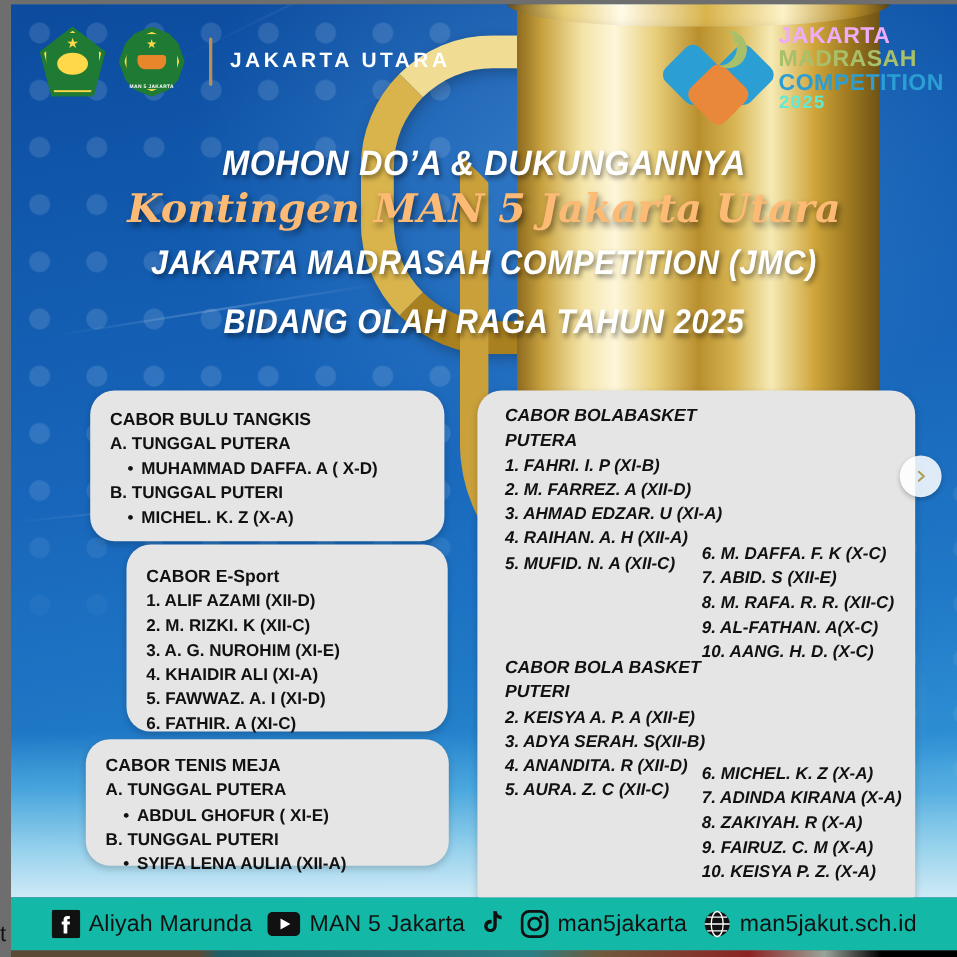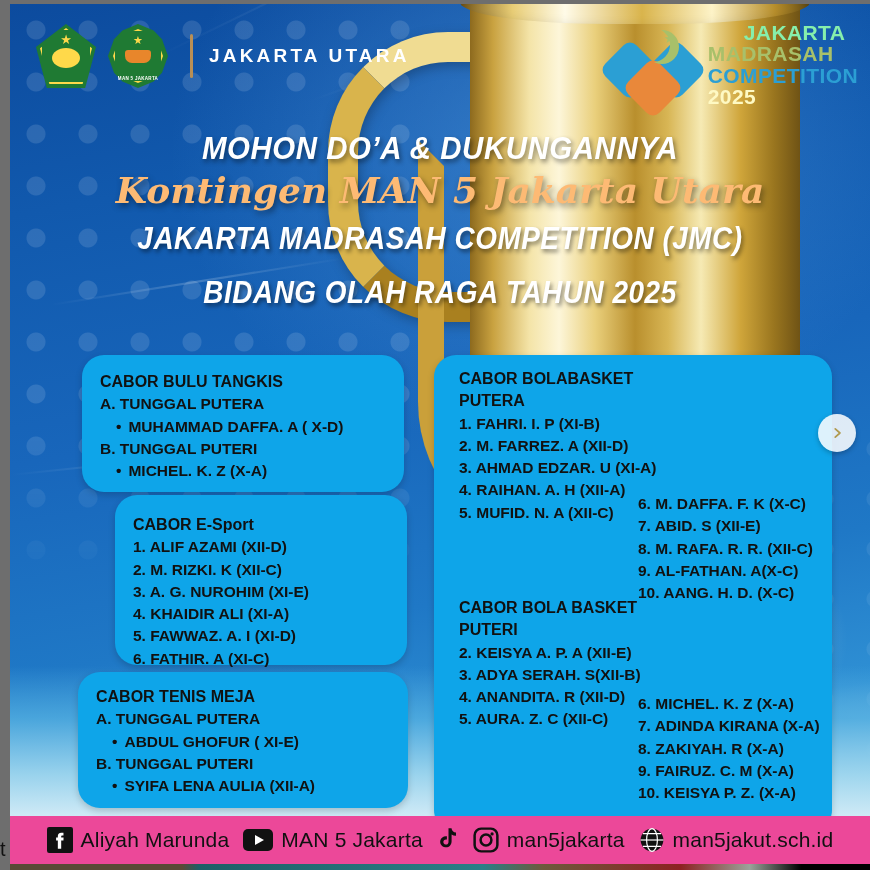--- a/index.html
+++ b/index.html
@@ -115,63 +115,63 @@
   .jmc{position:absolute;right:12px;top:18px;display:flex;align-items:center;gap:10px;z-index:6;}
   .jmc-mark{position:relative;width:90px;height:78px;flex:none;}
   .jmc-mark .sq{position:absolute;width:44px;height:44px;border-radius:9px;}
   .jmc-mark .sq.l{left:0;top:22px;background:#2b9fd4;transform:rotate(45deg);}
   .jmc-mark .sq.r{right:0;top:22px;background:#2b9fd4;transform:rotate(45deg);}
   .jmc-mark .sq.b{left:23px;top:40px;background:#e9883a;transform:rotate(45deg);}
   .jmc-mark .moon{position:absolute;left:28px;top:2px;width:34px;height:34px;border-radius:50%;
                   box-shadow:9px 2px 0 0 #a8c06a;}
   .jmc-mark .star2{position:absolute;left:56px;top:5px;color:#a8c06a;font-size:13px;}
   .jmc-txt div{font-weight:bold;line-height:1.02;letter-spacing:.4px;}
-  .jmc-txt .l1{color:#86efac;font-size:21px;margin-left:36px;}
+  .jmc-txt .l1{color:#f0abfc;font-size:21px;}
   .jmc-txt .l2{color:#a8c06a;font-size:21px;}
   .jmc-txt .l3{color:#2b9fd4;font-size:21px;}
-  .jmc-txt .l4{color:#fef9c3;font-size:21px;}
+  .jmc-txt .l4{color:#5eead4;font-size:17px;font-family:Liberation Mono, monospace;}
 
   
   .titles{position:absolute;left:0;right:0;top:126px;text-align:center;z-index:5;}
   .t-line{color:#fff;font-weight:bold;font-style:italic;letter-spacing:.6px;
           text-shadow:2px 3px 5px rgba(0,0,0,.45);}
   .t1{font-size:32px;transform:scaleX(.92);}
   .t2{font-family:"DejaVu Serif",serif;font-style:italic;font-weight:bold;font-size:36px;
       color:#fdba74;text-shadow:2px 3px 6px rgba(0,0,0,.45);margin-top:2px;}
   .t3{font-size:31px;margin-top:10px;transform:scaleX(.9);}
   .t4{font-size:31px;margin-top:18px;transform:scaleX(.9);}
 
   
-  .card{position:absolute;background:#0ea5e9;border-radius:22px;
+  .card{position:absolute;background:#e5e5e5;border-radius:22px;
         box-shadow:0 3px 7px rgba(0,0,0,.18);
         color:#111;font-weight:bold;font-size:15.5px;line-height:22.3px;}
   .card .hd{font-size:16px;}
   .bulletline{display:flex;gap:7px;padding-left:16px;}
   .bulletline .bt{flex:none;}
 
   #card-badminton{left:72px;top:351px;width:322px;height:137px;padding:16px 14px 0 18px;box-sizing:border-box;}
   #card-esport   {left:105px;top:491px;width:292px;height:170px;padding:19px 14px 0 18px;box-sizing:border-box;}
-  #card-tenismeja{left:68px;top:668px;width:330px;height:136px;padding:14px 14px 0 18px;box-sizing:border-box;}
+  #card-tenismeja{left:68px;top:668px;width:330px;height:115px;padding:14px 14px 0 18px;box-sizing:border-box;}
   #card-basket   {left:424px;top:351px;width:398px;height:477px;padding:13px 0 0 0;box-sizing:border-box;
-                  border-radius:22px 22px 22px 22px;}
+                  border-radius:22px 22px 22px 22px;font-style:italic;}
 
   .bk-grid{position:relative;width:100%;height:100%;}
   .bk-a{position:absolute;left:25px;top:0;width:230px;}
   .bk-b{position:absolute;left:204px;top:125px;width:200px;}
   .bk-c{position:absolute;left:25px;top:229px;width:230px;}
   .bk-d{position:absolute;left:204px;top:325px;width:200px;}
 
   
   .nextbtn{position:absolute;right:14px;top:414px;width:38px;height:38px;border-radius:50%;
            background:rgba(255,255,255,.86);box-shadow:0 2px 5px rgba(0,0,0,.25);
            display:flex;align-items:center;justify-content:center;z-index:9;}
   .nextbtn svg{display:block;}
 
   
-  .footer{position:absolute;left:10px;top:816px;width:860px;height:48px;background:#ec4899;
+  .footer{position:absolute;left:10px;top:816px;width:860px;height:48px;background:#14b8a6;
           display:flex;align-items:center;justify-content:center;gap:14px;overflow:hidden;}
   .fitem{display:flex;align-items:center;gap:8px;color:#111;font-size:21px;white-space:nowrap;}
   .fitem .lbl{letter-spacing:.2px;}
   .ficon{flex:none;display:block;}
   .edge-t{position:absolute;left:0;top:838px;color:#111;font-size:20px;z-index:11;}
   .nextpeek{position:absolute;left:10px;top:864px;width:860px;height:6px;
             background:linear-gradient(90deg,#5a4a36 0%,#5a4a36 20%,#1d5f66 22%,#2a7f87 55%,#6e5a3c 62%,
             #8d2222 78%,#9aa39a 86%,#000 92%,#000 100%);}
 </style>
 </head>

